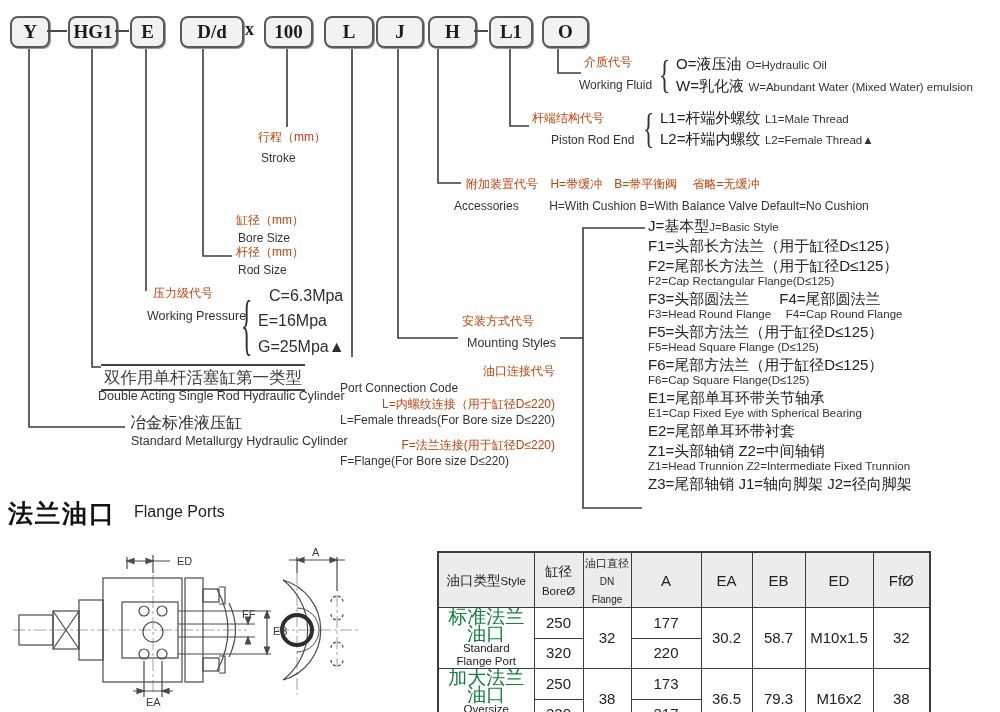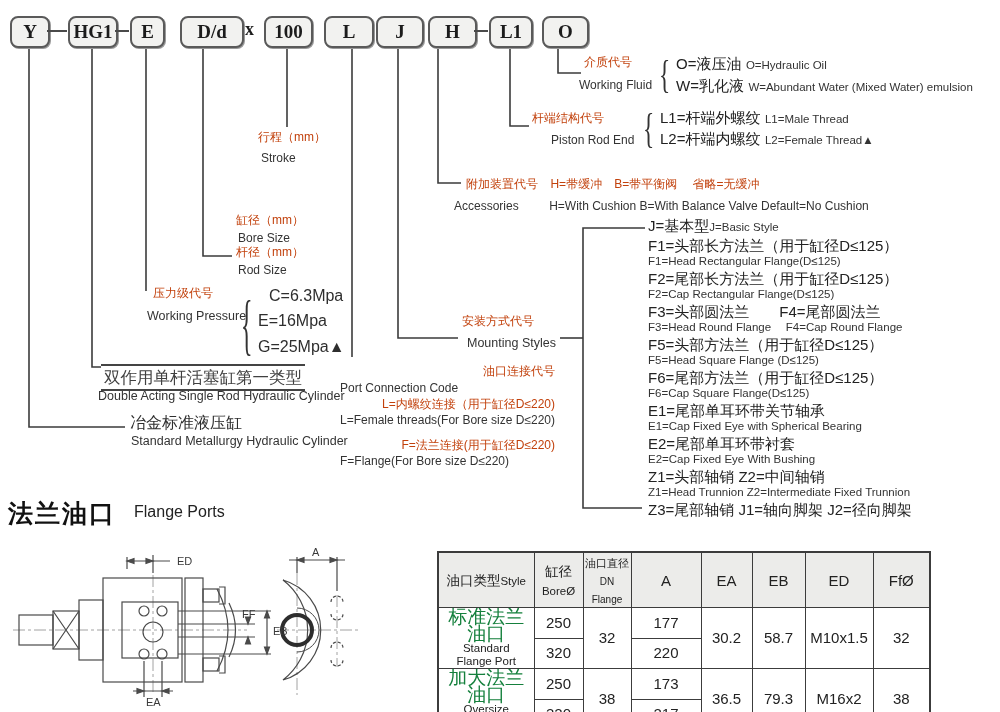--- a/index.html
+++ b/index.html
@@ -132,21 +132,20 @@
 
   <div class="lbl cn-lg" style="left:462px;top:315px;">安装方式代号</div>
   <div class="lbl en" style="left:467px;top:336px;font-size:12.5px;">Mounting Styles</div>
 
   <div class="mlist">
     <div class="mitem inline">
       <span class="c">J=基本型</span><span class="e">J=Basic Style</span>
     </div>
     <div class="mitem">
       <span class="c">F1=头部长方法兰（用于缸径D≤125）</span>
-      <span class="e">F1=Head Rectangular Flange(D≤125)</span>
     </div>
     <div class="mitem">
       <span class="c">F2=尾部长方法兰（用于缸径D≤125）</span>
       <span class="e">F2=Cap Rectangular Flange(D≤125)</span>
     </div>
     <div class="mitem">
       <span class="c">F3=头部圆法兰　　F4=尾部圆法兰</span>
       <span class="e">F3=Head Round Flange　 F4=Cap Round Flange</span>
     </div>
     <div class="mitem">
@@ -156,21 +155,20 @@
     <div class="mitem">
       <span class="c">F6=尾部方法兰（用于缸径D≤125）</span>
       <span class="e">F6=Cap Square Flange(D≤125)</span>
     </div>
     <div class="mitem">
       <span class="c">E1=尾部单耳环带关节轴承</span>
       <span class="e">E1=Cap Fixed Eye with Spherical Bearing</span>
     </div>
     <div class="mitem">
       <span class="c">E2=尾部单耳环带衬套</span>
-      <span class="e">E2=Cap Fixed Eye With Bushing</span>
     </div>
     <div class="mitem">
       <span class="c">Z1=头部轴销  Z2=中间轴销</span>
       <span class="e">Z1=Head Trunnion  Z2=Intermediate Fixed Trunnion</span>
     </div>
     <div class="mitem">
       <span class="c">Z3=尾部轴销  J1=轴向脚架  J2=径向脚架</span>
     </div>
   </div>
 

